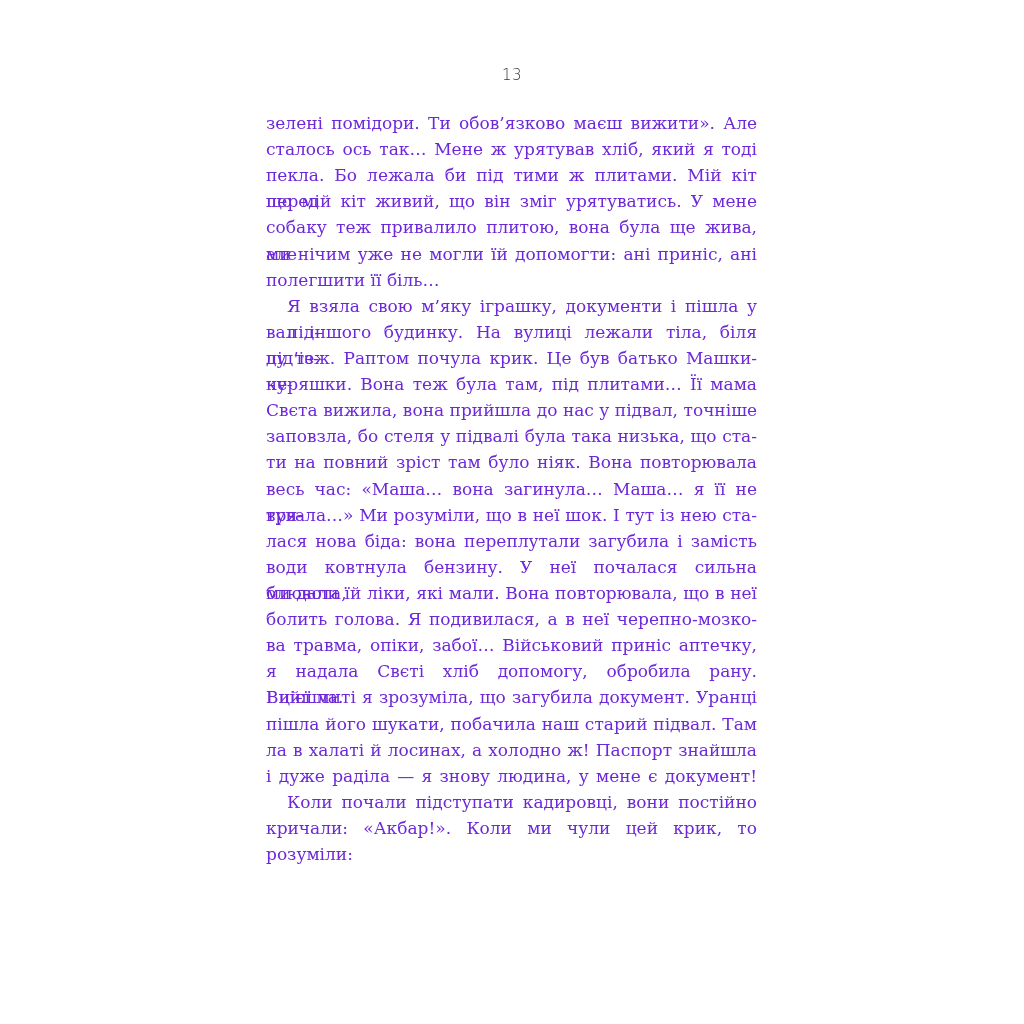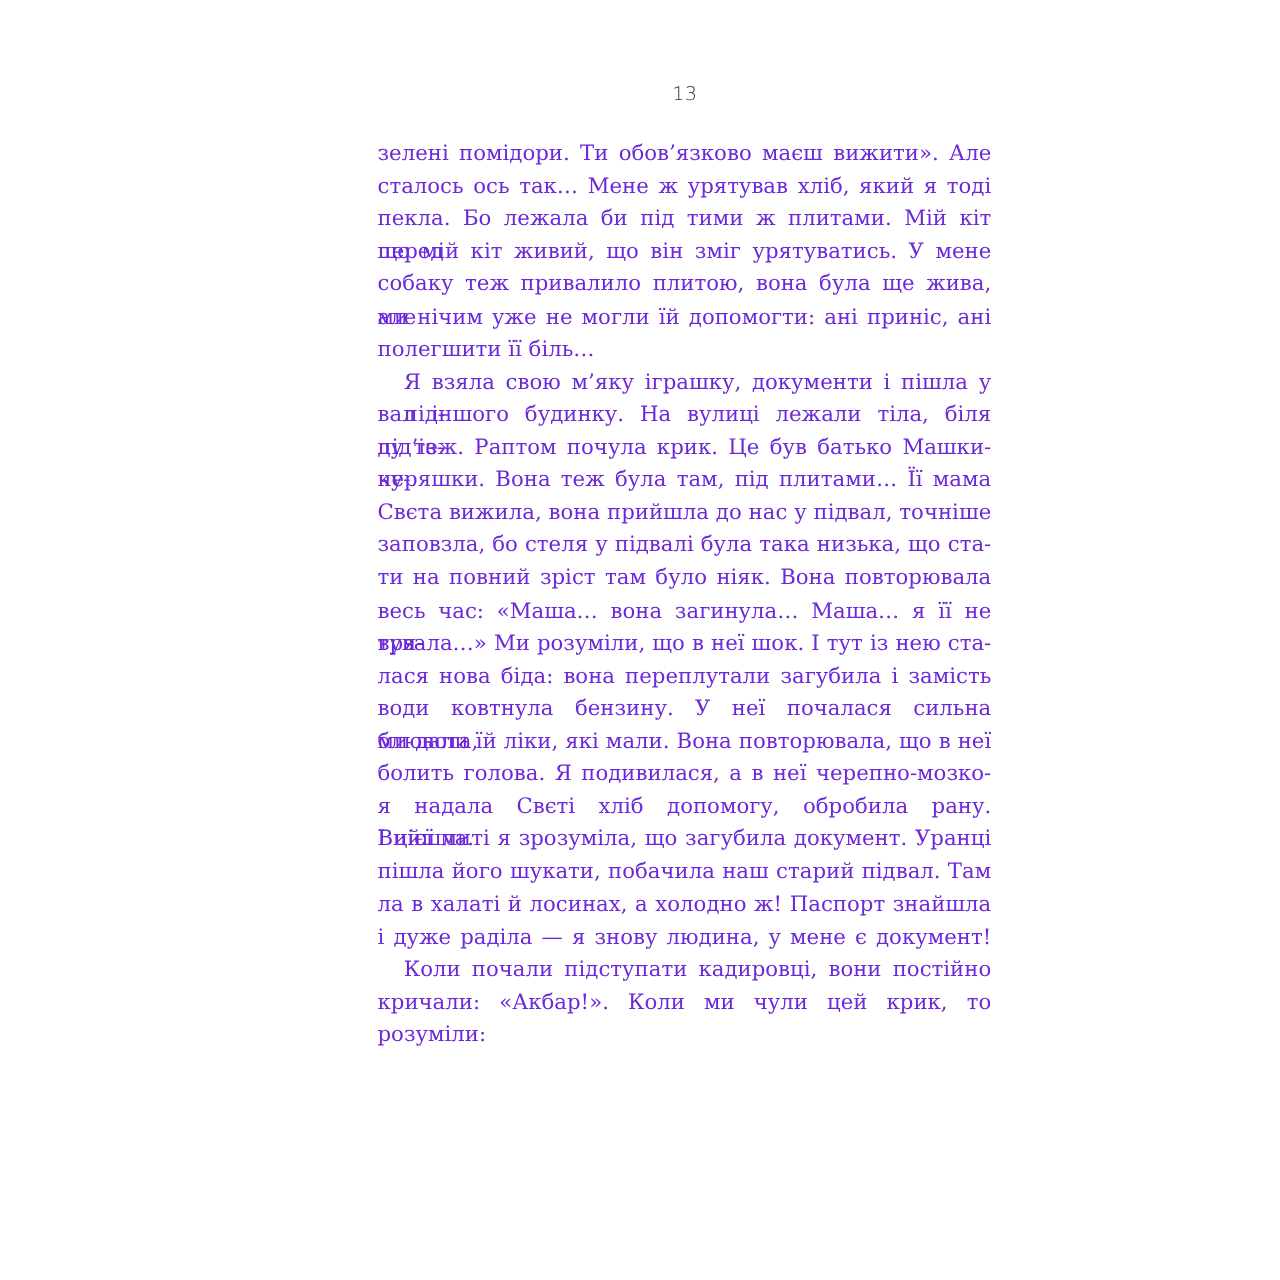--- a/index.html
+++ b/index.html
@@ -12,21 +12,20 @@
       height: 1024px;
       position: relative;
       overflow: hidden;
       color: #222222;
     }
     .page {
       position: absolute;
       left: 0; top: 0;
       width: 822px; height: 1024px;
       background: #ffffff;
-      margin-left: 36px;
     }
     .page-number {
       position: absolute;
       top: 66px;
       left: 0;
       width: 1024px;
       text-align: center;
       font-family: "DejaVu Sans", sans-serif;
       font-size: 15px;
       font-weight: 300;
@@ -97,20 +96,21 @@
       <span class="line"><span class="line-inner">черяшки. Вона теж була там, під плитами… Її мама</span></span>
       <span class="line"><span class="line-inner">Свєта вижила, вона прийшла до нас у підвал, точніше</span></span>
       <span class="line"><span class="line-inner">заповзла, бо стеля у підвалі була така низька, що ста-</span></span>
       <span class="line"><span class="line-inner">ти на повний зріст там було ніяк. Вона повторювала</span></span>
       <span class="line"><span class="line-inner">весь час: «Маша… вона загинула… Маша… я її не вря-</span></span>
       <span class="line"><span class="line-inner">тувала…» Ми розуміли, що в неї шок. І тут із нею ста-</span></span>
       <span class="line"><span class="line-inner">лася нова біда: вона переплутали загубила і замість</span></span>
       <span class="line"><span class="line-inner">води ковтнула бензину. У неї почалася сильна блювота,</span></span>
       <span class="line"><span class="line-inner">ми дали їй ліки, які мали. Вона повторювала, що в неї</span></span>
       <span class="line"><span class="line-inner">болить голова. Я подивилася, а в неї черепно-мозко-</span></span>
+      <span class="line"><span class="line-inner">ва травма, опіки, забої… Військовий приніс аптечку,</span></span>
       <span class="line"><span class="line-inner">я надала Свєті хліб допомогу, обробила рану. Вийшла.</span></span>
       <span class="line"><span class="line-inner">І цієї миті я зрозуміла, що загубила документ. Уранці</span></span>
       <span class="line"><span class="line-inner">пішла його шукати, побачила наш старий підвал. Там</span></span>
       <span class="line"><span class="line-inner">ла в халаті й лосинах, а холодно ж! Паспорт знайшла</span></span>
       <span class="line"><span class="line-inner">і дуже раділа — я знову людина, у мене є документ!</span></span>
     </div>
 
     <div class="para">
       <span class="line indent"><span class="line-inner">Коли почали підступати кадировці, вони постійно</span></span>
       <span class="line"><span class="line-inner">кричали: «Акбар!». Коли ми чули цей крик, то розуміли:</span></span>

